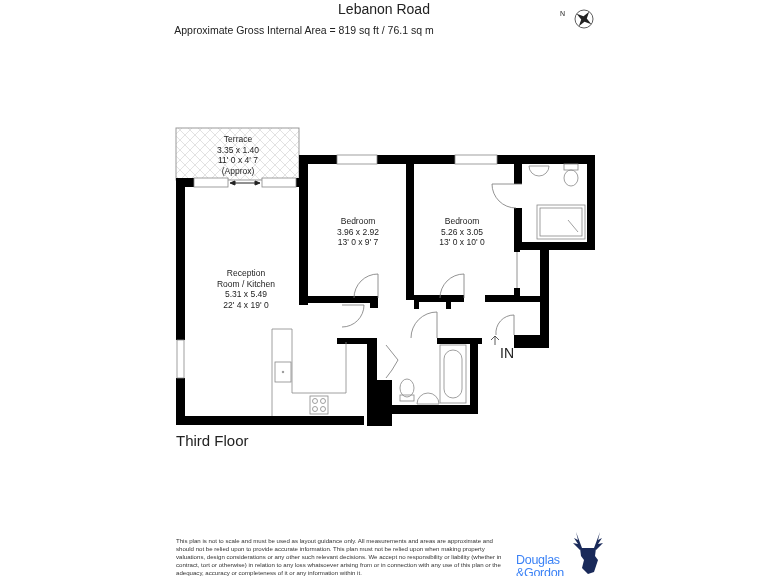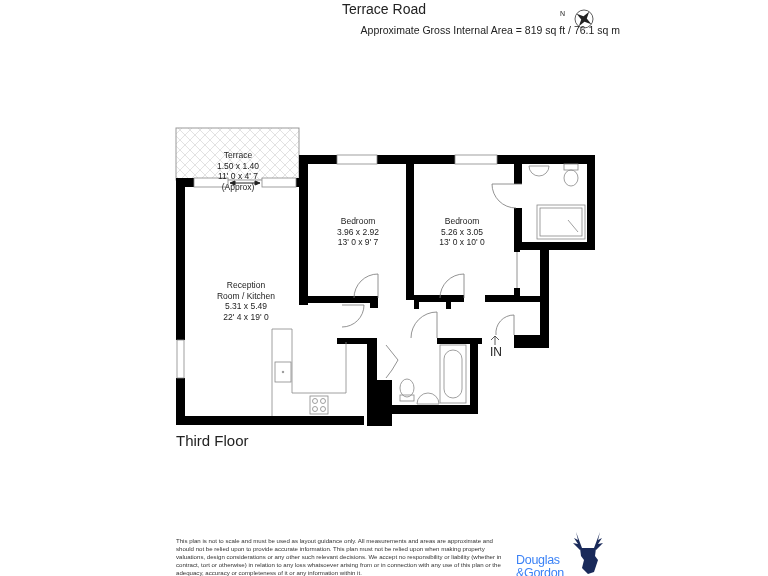--- a/index.html
+++ b/index.html
@@ -1,32 +1,32 @@
 <!DOCTYPE html>
 <html><head>
 <meta charset="utf-8">
 <style>
   html, body { margin: 0; padding: 0; background: #ffffff; }
   body { width: 768px; height: 576px; position: relative; overflow: hidden; font-family: "Liberation Sans", sans-serif; color: #222; }
   .title { position: absolute; left: 0; width: 768px; top: 1px; text-align: center; font-size: 14px; color: #222; }
-  .subtitle { position: absolute; left: 0; width: 608px; top: 24px; text-align: right; font-size: 10.5px; color: #222; padding-left: 12px; }
+  .subtitle { position: absolute; left: 0; width: 608px; top: 24px; text-align: center; font-size: 10.5px; color: #222; }
   .compass { position: absolute; left: 560px; top: 4px; width: 40px; height: 26px; }
   .compass-n { position: absolute; left: 0; top: 6px; font-size: 7px; }
   .plan { position: absolute; left: 0; top: 0; }
   .room-label { position: absolute; text-align: center; font-size: 8.5px; line-height: 10.5px; color: #222; }
   .floor-label { position: absolute; left: 176px; top: 432px; font-size: 15px; color: #222; }
-  .entry-label { position: absolute; left: 490px; top: 345px; font-size: 12px; color: #222; }
+  .entry-label { position: absolute; left: 500px; top: 345px; font-size: 14px; color: #222; }
   .disclaimer { position: absolute; left: 176px; top: 537px; width: 330px; font-size: 6.1px; line-height: 8px; color: #333; }
   .logo { position: absolute; left: 516px; top: 530px; width: 90px; height: 46px; color: #1a2a5a; }
   .logo-text { position: absolute; left: 0; top: 24px; font-size: 12.5px; line-height: 13px; color: #3b82f6; letter-spacing: -0.3px; }
 </style>
 </head>
 <body>
 
-<div class="title">Terrace Road</div>
+<div class="title">Lebanon Road</div>
 <div class="subtitle">Approximate Gross Internal Area = 819 sq ft / 76.1 sq m</div>
 
 <div class="compass">
   <span class="compass-n">N</span>
   <svg width="40" height="26" viewBox="0 0 40 26" style="position:absolute;left:0;top:0">
     <circle cx="24" cy="15" r="9" fill="none" stroke="#333" stroke-width="0.8"></circle>
     <polygon points="24,6 26,13 33,15 26,17 24,24 22,17 15,15 22,13" fill="#222" transform="rotate(35 24 15)"></polygon>
   </svg>
 </div>
 
@@ -143,40 +143,40 @@
     <rect x="540" y="208" width="42" height="28"></rect>
     <line x1="568" y1="220" x2="578" y2="232"></line>
   </g>
 
   <g stroke="#333" stroke-width="0.8" fill="none">
     <line x1="495" y1="345" x2="495" y2="336"></line>
     <path d="M491,340 L495,336 L499,340"></path>
   </g>
 </svg>
 
-<div class="room-label" style="left:196px; top:150px; width:84px;">
+<div class="room-label" style="left:196px; top:134px; width:84px;">
   <div>Terrace</div>
-  <div>1.50 x 1.40</div>
+  <div>3.35 x 1.40</div>
   <div>11' 0 x 4' 7</div>
   <div>(Approx)</div>
 </div>
 
 <div class="room-label" style="left:312px; top:216px; width:92px;">
   <div>Bedroom</div>
   <div>3.96 x 2.92</div>
   <div>13' 0 x 9' 7</div>
 </div>
 
 <div class="room-label" style="left:416px; top:216px; width:92px;">
   <div>Bedroom</div>
   <div>5.26 x 3.05</div>
   <div>13' 0 x 10' 0</div>
 </div>
 
-<div class="room-label" style="left:196px; top:280px; width:100px;">
+<div class="room-label" style="left:196px; top:268px; width:100px;">
   <div>Reception</div>
   <div>Room / Kitchen</div>
   <div>5.31 x 5.49</div>
   <div>22' 4 x 19' 0</div>
 </div>
 
 <div class="entry-label">IN</div>
 
 <div class="floor-label">Third Floor</div>
 

